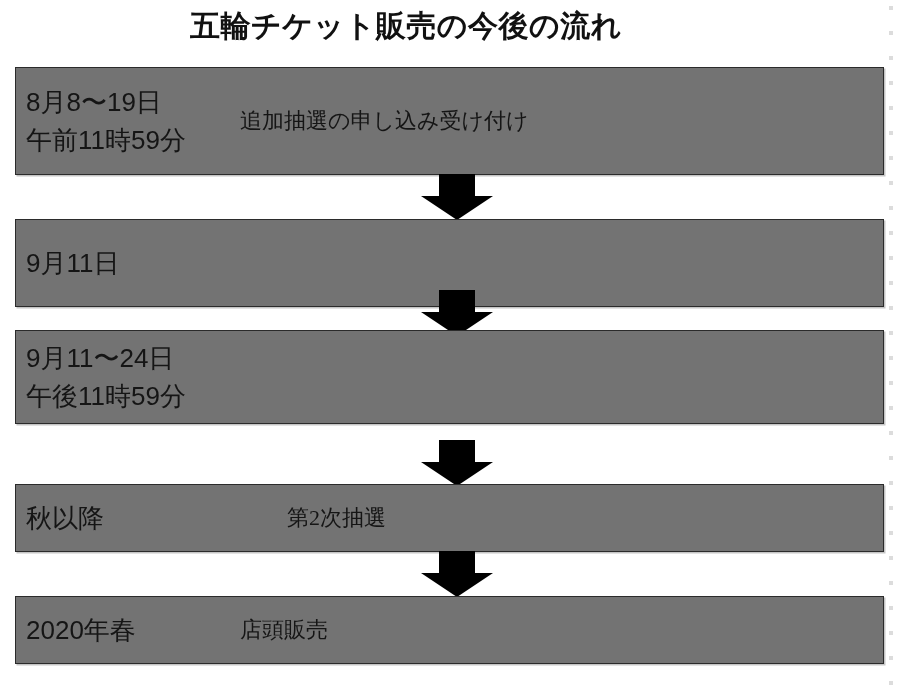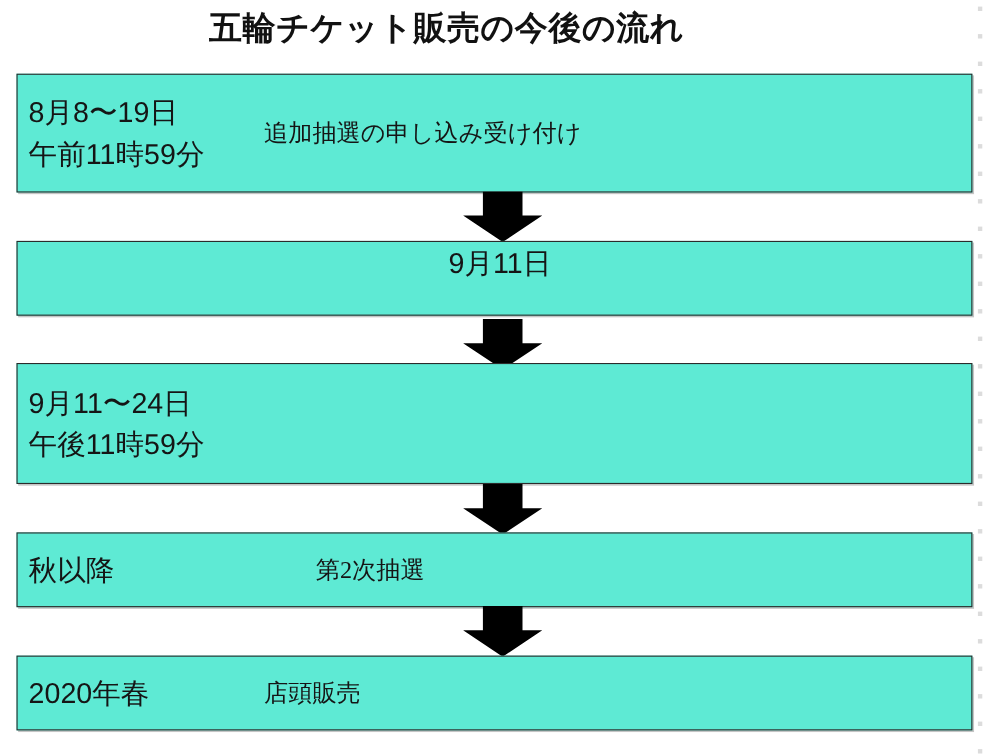--- a/index.html
+++ b/index.html
@@ -56,21 +56,21 @@
     left: 0;
     width: 900px;
     height: 686px;
   }
   .box {
     position: absolute;
     left: 15px;
     width: 869px;
     box-sizing: border-box;
     border: 1.6px solid #2b2b2b;
-    background: #5eead4;
+    background: #737373;
     box-shadow: 1.5px 1.5px 0 rgba(150,150,150,0.55);
     display: flex;
     align-items: center;
   }
   .box .when {
     flex: 0 0 212px;
     padding-left: 10px;
     box-sizing: border-box;
     font-size: 26px;
     line-height: 38px;
@@ -83,22 +83,22 @@
     box-sizing: border-box;
     font-size: 22px;
     line-height: 34px;
     color: #151515;
     white-space: nowrap;
     font-family: Liberation Serif, serif;
   }
 
   
   .box-1 { top: 67px;  height: 108px; }
-  .box-2 { top: 219px; height: 68px; flex-direction: column;  }
-  .box-3 { top: 330px; height: 110px; }
+  .box-2 { top: 219px; height: 88px;  }
+  .box-3 { top: 330px; height: 94px; }
   .box-4 { top: 484px; height: 68px; gap: 47px;  }
   .box-5 { top: 596px; height: 68px;  }
 
   
   .arrow {
     position: absolute;
     left: 421px;
     width: 72px;
     height: 46px;
   }

